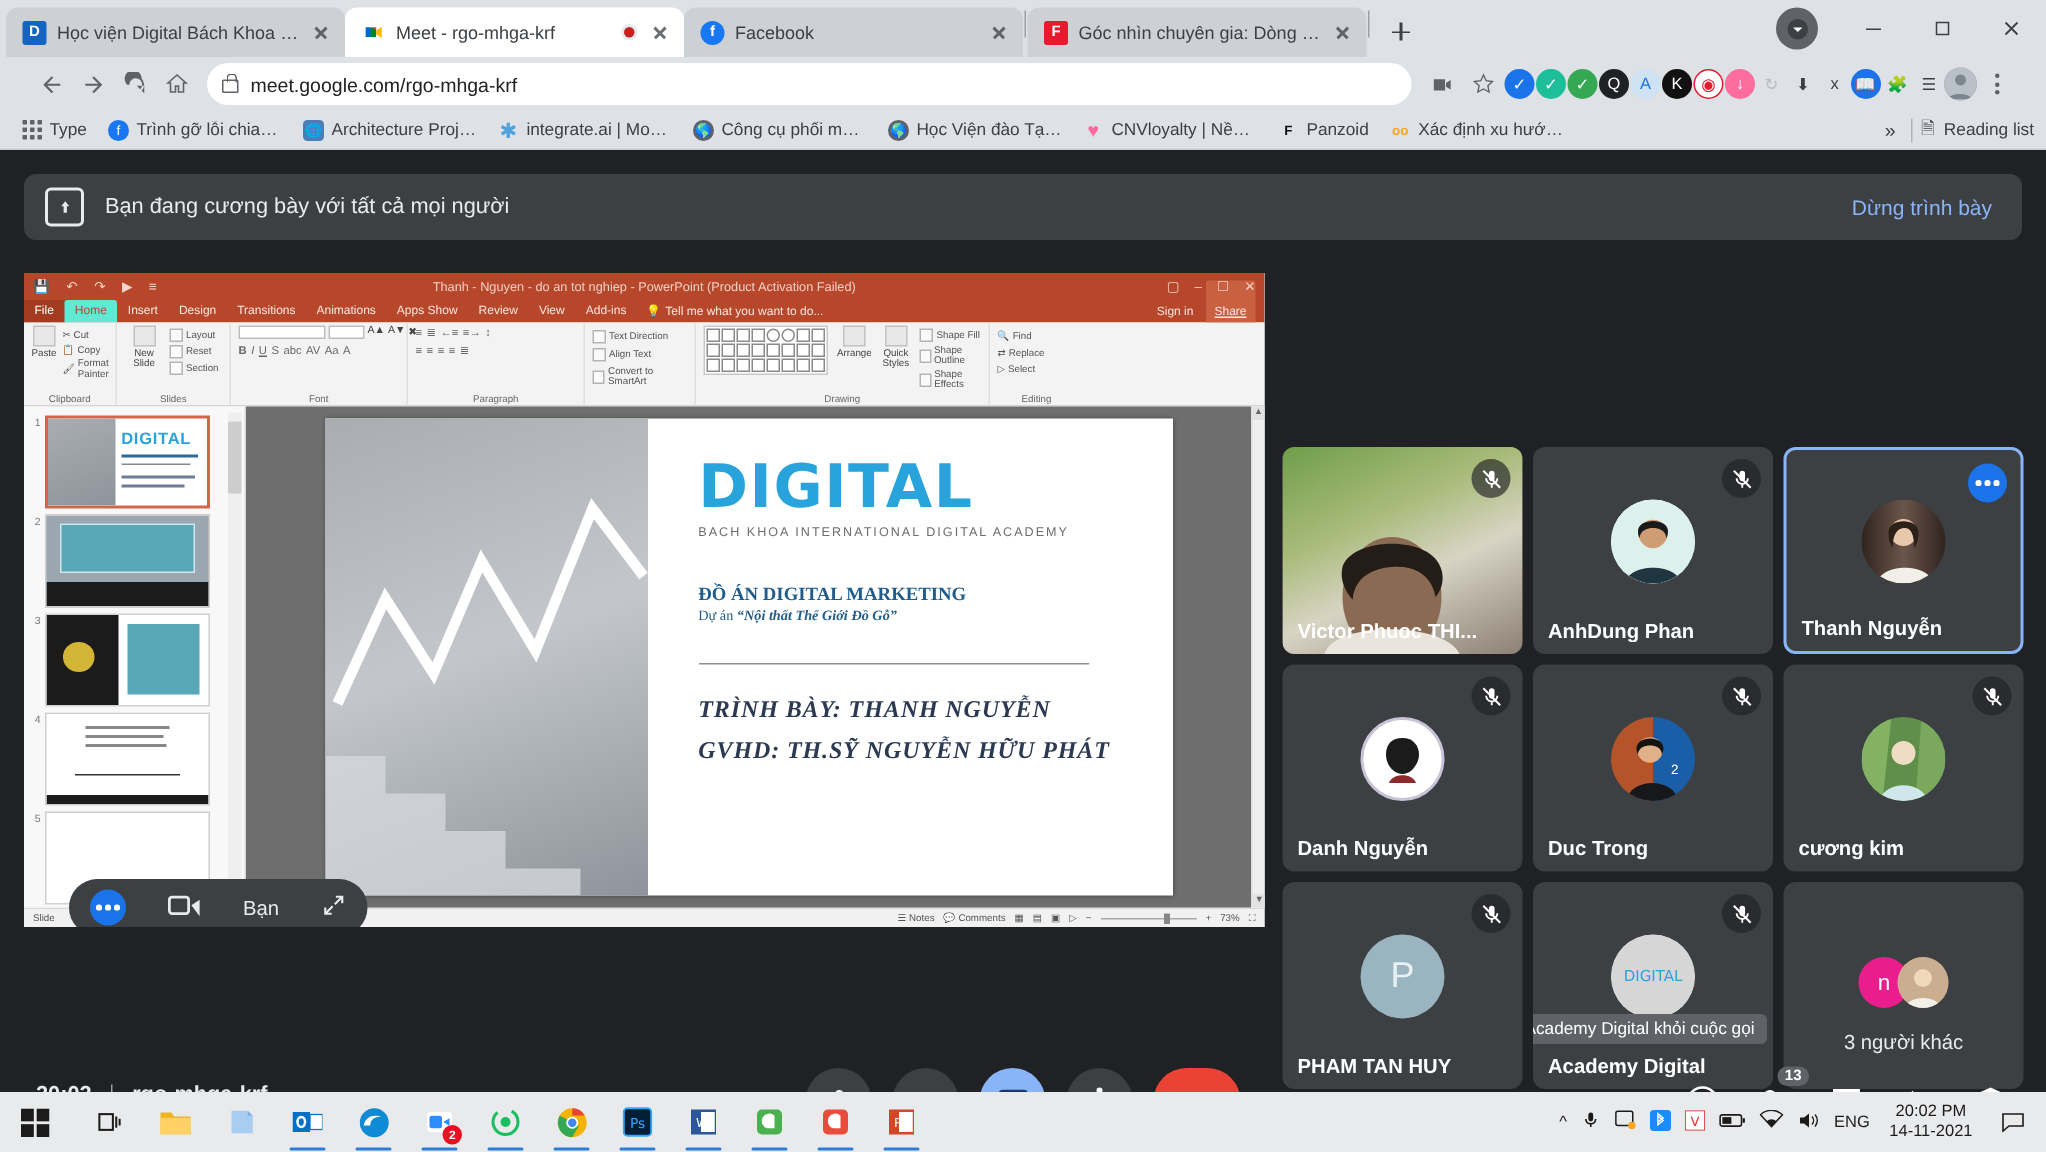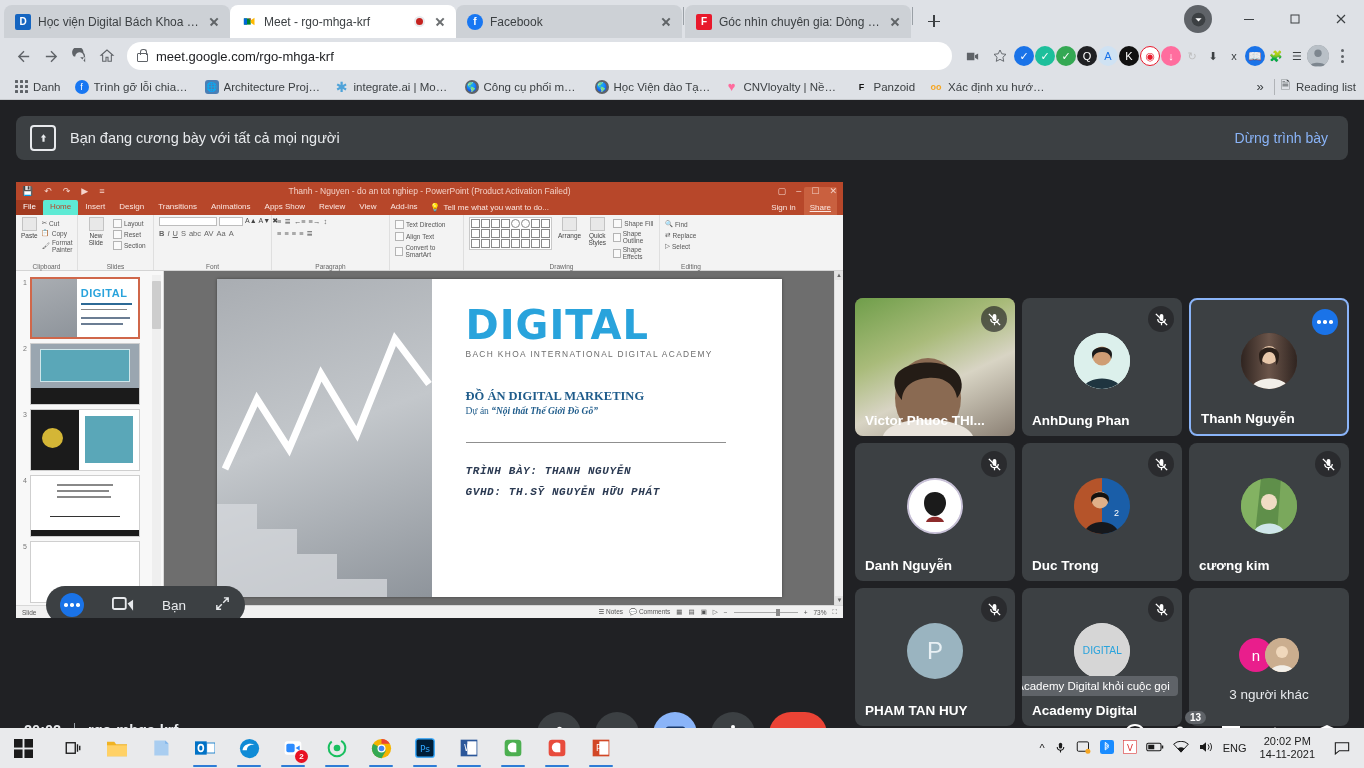--- a/index.html
+++ b/index.html
@@ -31,21 +31,21 @@
   .tab-sep { width:1px; height:18px; background:#9aa0a6; align-self:center; margin:0 1px 7px 1px;}
   .newtab { width:28px; height:28px; margin:0 0 3px 6px; position:relative; border-radius:50%; }
   .newtab::before, .newtab::after { content:''; position:absolute; background:#3c4043; }
   .newtab::before { left:8px; top:13.5px; width:12px; height:1.6px; }
   .newtab::after  { left:13.2px; top:8px; width:1.6px; height:12px; }
 
   .wincontrols { position:absolute; right:0; top:0; height:38px; display:flex; align-items:center; }
   .wincontrols .wbtn { width:46px; height:38px; display:flex; align-items:center; justify-content:center; color:#3c4043; font-size:13px;}
   .profilepill { width:28px;height:28px;border-radius:50%;background:#5f6368;display:flex;align-items:center;justify-content:center;margin-right:14px;}
 
-  .toolbar { height: 36px; background:#dee1e6; display:flex; align-items:center; padding:0 9px; gap:0;}
+  .toolbar { height: 36px; background:#dee1e6; display:flex; align-items:center; padding:0 20px; gap:0;}
   .tbtn { width:28px;height:28px;display:flex;align-items:center;justify-content:center;color:#5f6368;border-radius:50%;font-size:16px;}
   .omnibox {
     flex:1 1 auto; height:28px; background:#fff; border-radius:14px;
     display:flex; align-items:center; padding:0 10px; gap:8px; margin:0 6px;
     font-size:13px; color:#202124;
   }
   .omnibox .lock { width:11px;height:9px;border:1.6px solid #5f6368;border-radius:1px;position:relative;margin-top:2px;}
   .omnibox .lock::before{content:'';position:absolute;left:2.2px;top:-5px;width:5px;height:5px;border:1.6px solid #5f6368;border-bottom:none;border-radius:3px 3px 0 0;}
   .ext-icons{display:flex;align-items:center;gap:1px;}
   .exti{width:20px;height:20px;border-radius:50%;display:flex;align-items:center;justify-content:center;font-size:11px;color:#fff;}
@@ -112,21 +112,21 @@
   .ppt-canvas{flex:1 1 auto;background:#6e6e6e;display:flex;align-items:center;justify-content:center;position:relative;padding:6px 14px;}
   .slide{width:565px;height:318px;background:#fff;display:flex;box-shadow:0 0 3px rgba(0,0,0,.4);}
   .slide-left{width:215px;background:linear-gradient(160deg,#a9adb2 0%,#c3c7cb 48%,#8e949b 100%);position:relative;overflow:hidden;}
   .slide-right{flex:1 1 auto;padding:26px 26px 0 34px;}
   .dg-logo{font-size:40px;letter-spacing:1px;color:#29a3dc;font-weight:bold;font-family:"DejaVu Sans",sans-serif;line-height:1;}
   .dg-sub{font-size:8.4px;letter-spacing:1.35px;color:#6d6d6d;margin-top:4px;}
   .dg-h1{color:#1f5c8b;font-weight:bold;font-size:12.5px;margin-top:30px;font-family:"Liberation Serif",serif;}
   .dg-h2{color:#1f5c8b;font-size:9.5px;margin-top:2px;font-family:"Liberation Serif",serif;}
   .dg-h2 i{font-weight:bold;}
   .dg-rule{height:1px;background:#8f8f8f;margin:26px 0 22px 0;width:260px;}
-  .dg-p{color:#2b3a52;font-style:italic;font-weight:bold;font-size:11px;letter-spacing:.6px;margin-bottom:9px;font-family:Liberation Mono, monospace;}
+  .dg-p{color:#2b3a52;font-style:italic;font-weight:bold;font-size:16px;letter-spacing:.6px;margin-bottom:9px;font-family:Liberation Serif, serif;}
   .ppt-status{height:13px;background:#f1f1f1;border-top:1px solid #d8d8d8;display:flex;align-items:center;gap:10px;padding:0 6px;font-size:6.5px;color:#555;}
   .ppt-status .right{margin-left:auto;display:flex;align-items:center;gap:6px;}
   .zoomslider{width:64px;height:1px;background:#aaa;position:relative;}
   .zoomslider i{position:absolute;left:42px;top:-3px;width:4px;height:7px;background:#888;}
   .vscroll{width:9px;background:#efefef;border-left:1px solid #ddd;position:relative;}
   .vscroll .up,.vscroll .dn{height:9px;background:#e2e2e2;font-size:6px;text-align:center;line-height:9px;color:#666;}
   .vscroll .dn{position:absolute;bottom:0;width:9px;}
 
   .present-chip{
     position:absolute;left:30px;bottom:-6px;background:#3c4043;border-radius:22px;
@@ -321,21 +321,21 @@
             <i></i>
             <i></i>
             <i></i>
             <i></i>
             <i></i>
             <i></i>
             <i></i>
             <i></i>
           </span>
       </span>
-      <span class="bl">Danh</span>
+      <span class="bl">Type</span>
     </div>
     <div class="bm">
       <span class="bi" style="background:#1877f2;border-radius:50%">f</span>
       <span class="bl">Trình gỡ lỗi chia sẻ...</span>
     </div>
     <div class="bm">
       <span class="bi" style="background:#4a7fb5">🌐</span>
       <span class="bl">Architecture Project...</span>
     </div>
     <div class="bm">

